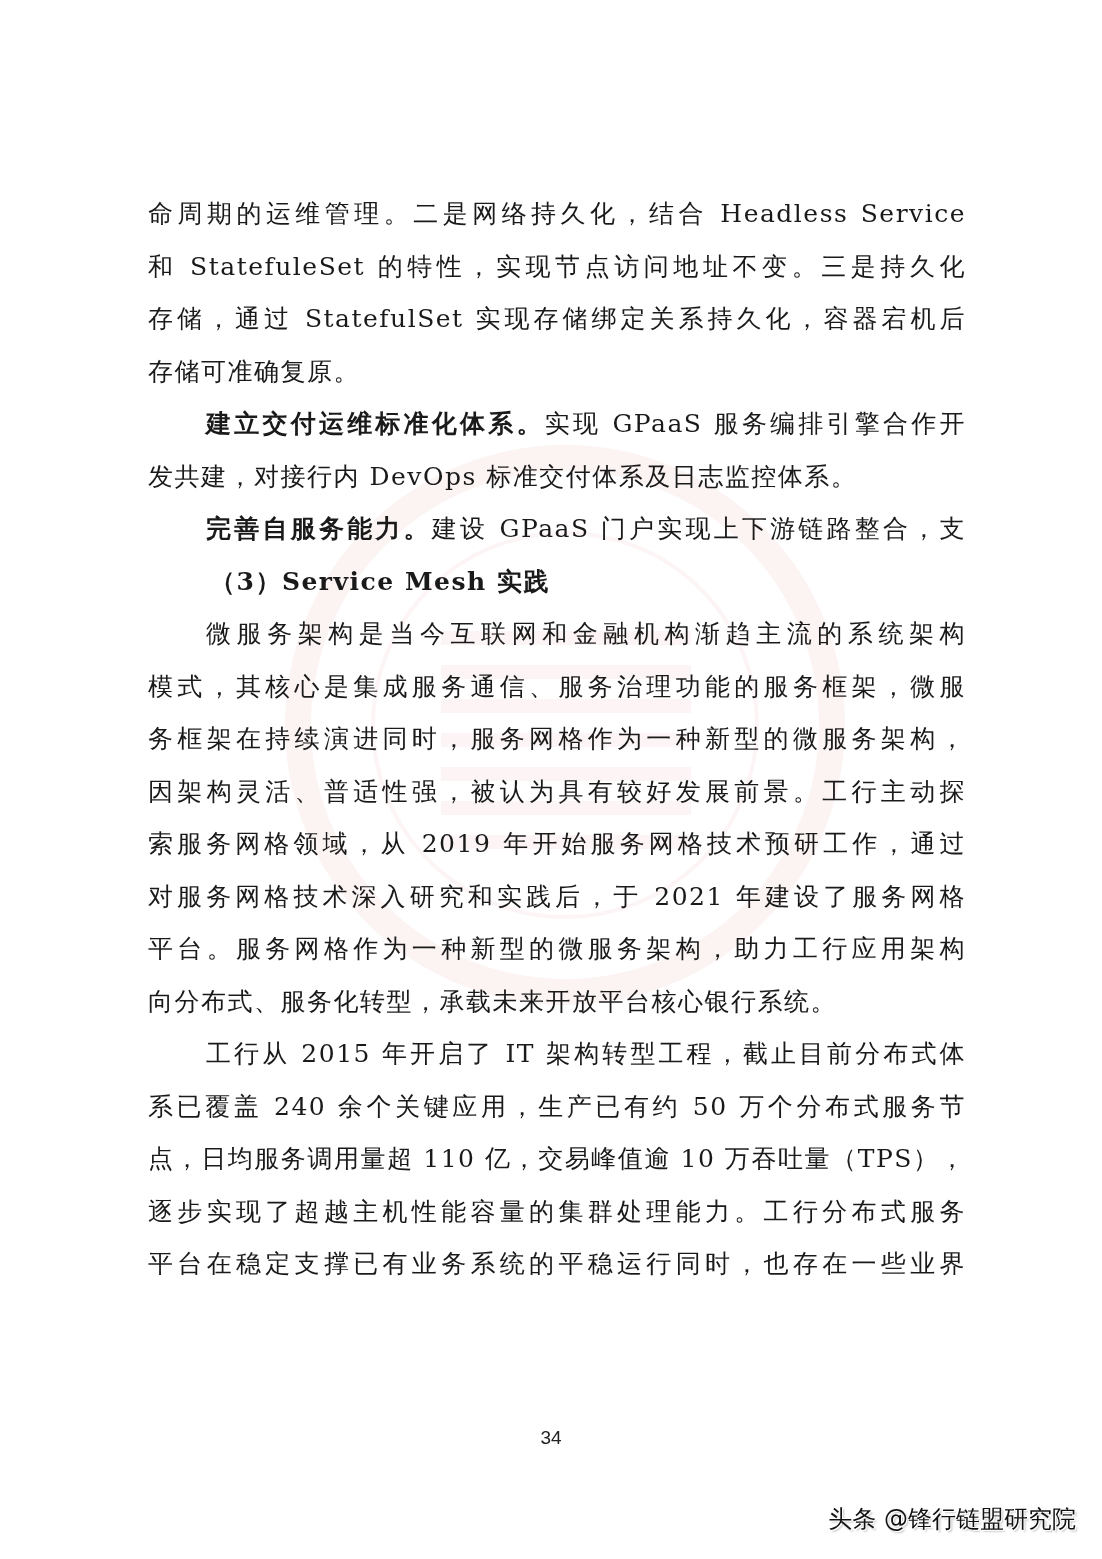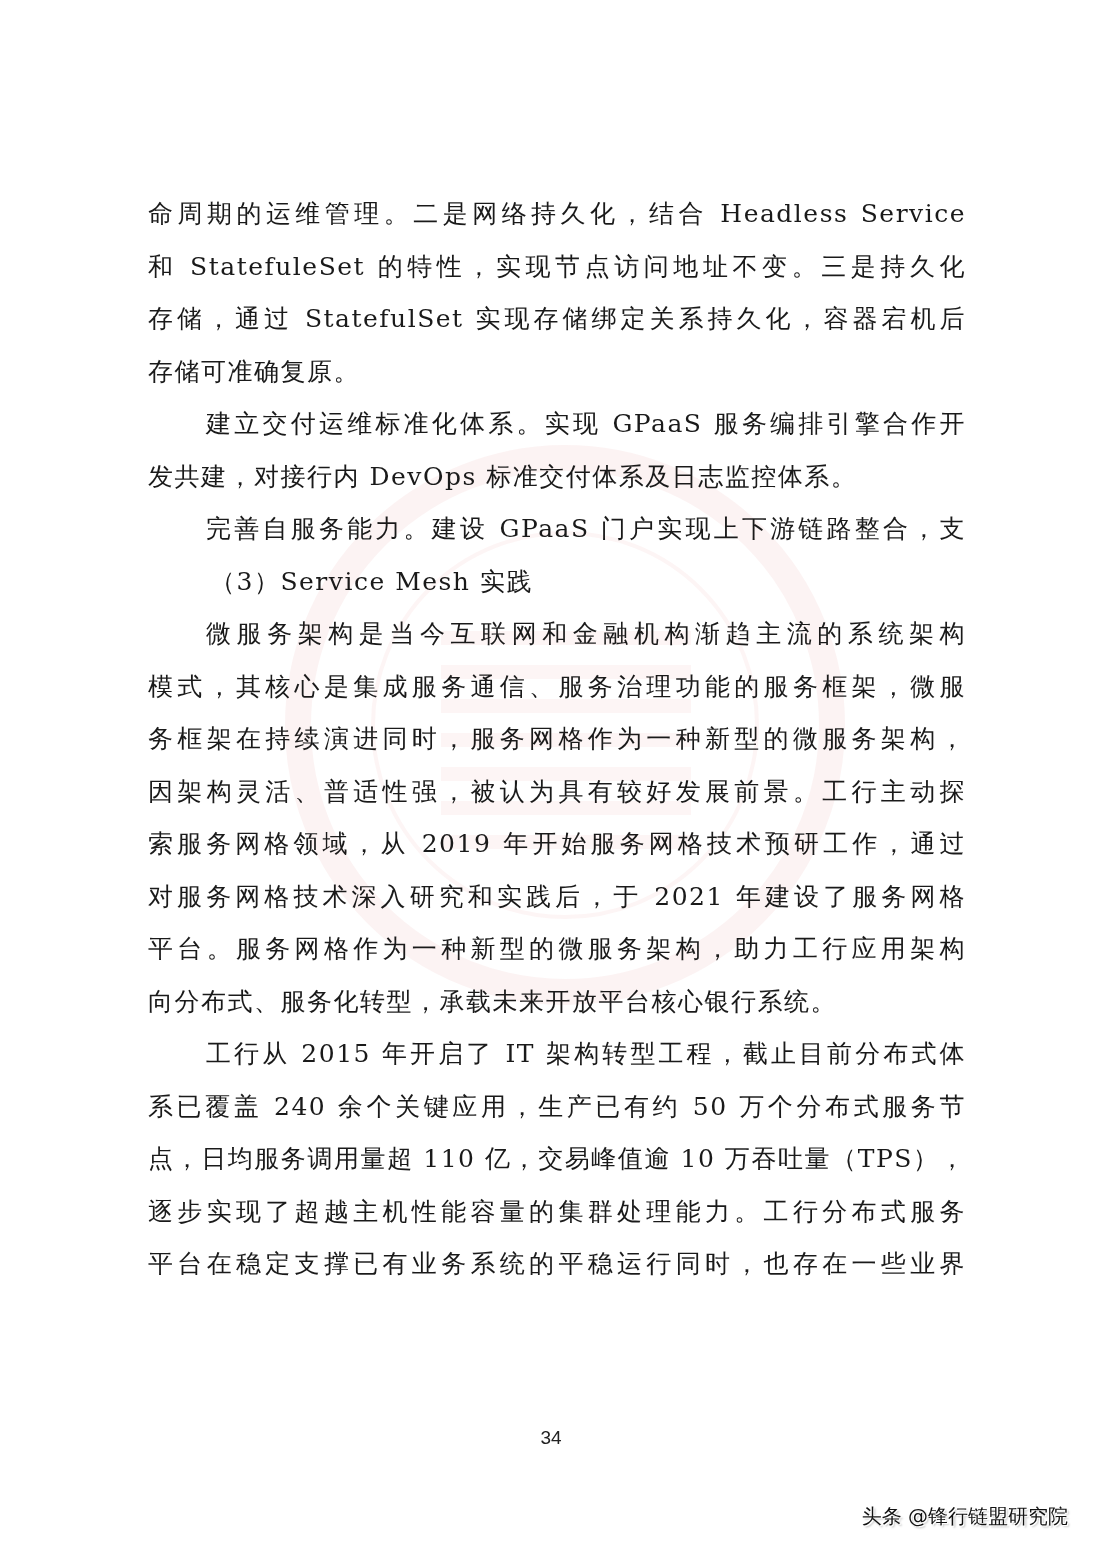--- a/index.html
+++ b/index.html
@@ -18,29 +18,29 @@
   }
   .seal-bars { position: absolute; left: 130px; top: 160px; width: 250px; }
   .seal-bars div { height: 14px; margin-bottom: 20px; background: rgba(214, 80, 80, 0.06); }
   .page { position: absolute; left: 148px; top: 188px; width: 818px; }
   .line {
     height: 52.5px; line-height: 52.5px; font-size: 25px; white-space: nowrap;
     letter-spacing: 1.5px; text-align: justify; text-align-last: justify;
   }
   .line.last { text-align-last: left; }
   .line.indent { padding-left: 58px; }
-  .bold { font-weight: normal; }
+  .bold { font-weight: bold; }
   .heading { padding-left: 62px; text-align-last: left; }
   .pagenum {
     position: absolute; left: 0; width: 1102px; top: 1427px; text-align: center;
     font-family: "Liberation Sans", sans-serif; font-size: 19px; color: #222;
   }
   .credit {
-    position: absolute; right: 34px; top: 1503px;
-    font-family: "DejaVu Sans", sans-serif; font-size: 20px; color: #111;
+    position: absolute; right: 26px; top: 1503px;
+    font-family: "DejaVu Sans", sans-serif; font-size: 24px; color: #111;
     text-shadow: 1px 1px 0 #fff, -1px -1px 0 #fff, 2px 2px 2px rgba(0,0,0,0.25);
   }
 </style>
 </head>
 <body>
 
 <div class="seal">
   <div class="seal-inner"></div>
   <div class="seal-bars">
     <div></div>

